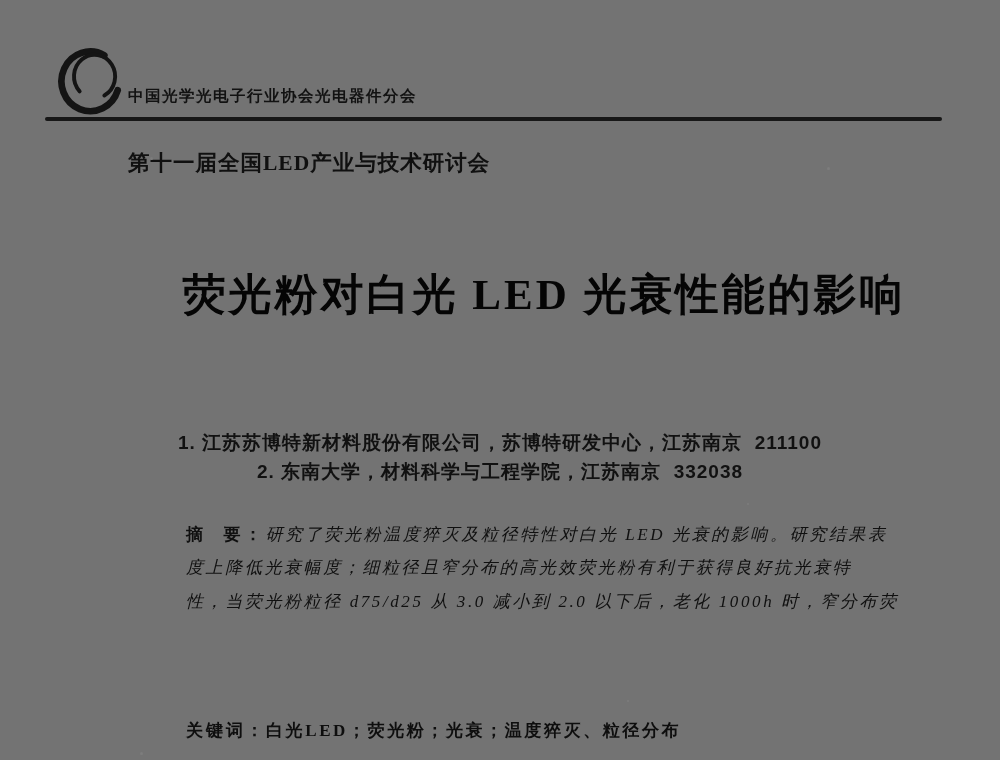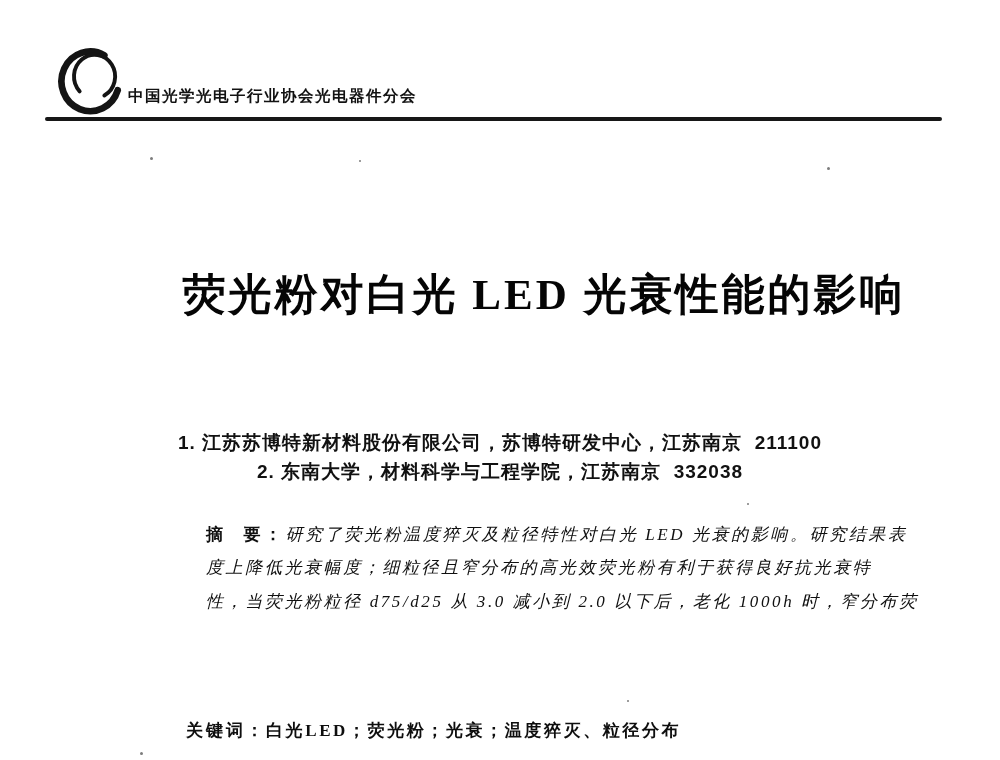--- a/index.html
+++ b/index.html
@@ -2,21 +2,21 @@
 <html><head>
 <meta charset="utf-8">
 <style>
   * { margin: 0; padding: 0; box-sizing: border-box; }
   html, body { background: #e9e9e9; }
   .page {
     position: relative;
     width: 1000px;
     height: 760px;
     margin: 0 auto;
-    background: #ffffff;
+    background: #737373;
     overflow: hidden;
     color: #0d0d0d;
     font-family: "Liberation Serif", serif;
   }
   
   .header-logo {
     position: absolute;
     left: 56px; top: 44px;
     width: 72px; height: 72px;
   }
@@ -86,21 +86,21 @@
   
   .abstract {
     position: absolute;
     left: 186px; top: 518px;
     width: 660px;
     font-size: 17px;
     letter-spacing: 2.6px;
     line-height: 33.4px;
     color: #101010;
   }
-  .abstract .line { white-space: pre; font-style: italic; margin-left: 20px; }
+  .abstract .line { white-space: pre; font-style: italic; }
   .abstract-label {
     font-style: normal;
     font-weight: 800;
     letter-spacing: 4px;
   }
   
   .keywords {
     position: absolute;
     left: 186px; top: 719px;
     width: 700px;
@@ -125,20 +125,21 @@
 
   <div class="header-logo">
     <svg viewBox="0 0 70 70" width="72" height="72" aria-hidden="true">
       <path d="M 47 11 A 28 29 0 1 0 60 45" fill="none" stroke="#141414" stroke-width="6.5" stroke-linecap="round"></path>
       <path d="M 23 46 A 20 21 0 1 1 47 50" fill="none" stroke="#141414" stroke-width="3.8" stroke-linecap="round"></path>
     </svg>
   </div>
 
   <div class="header-text">
     <div class="org-line">中国光学光电子行业协会光电器件分会</div>
+    <div class="event-line">第十一届全国LED产业与技术研讨会</div>
   </div>
 
   <div class="header-rule"></div>
 
   <div class="paper-title">荧光粉对白光 LED 光衰性能的影响</div>
 
 
   <div class="affiliations">
     <div>1. 江苏苏博特新材料股份有限公司，苏博特研发中心，江苏南京  211100</div>
     <div>2. 东南大学，材料科学与工程学院，江苏南京  332038</div>

